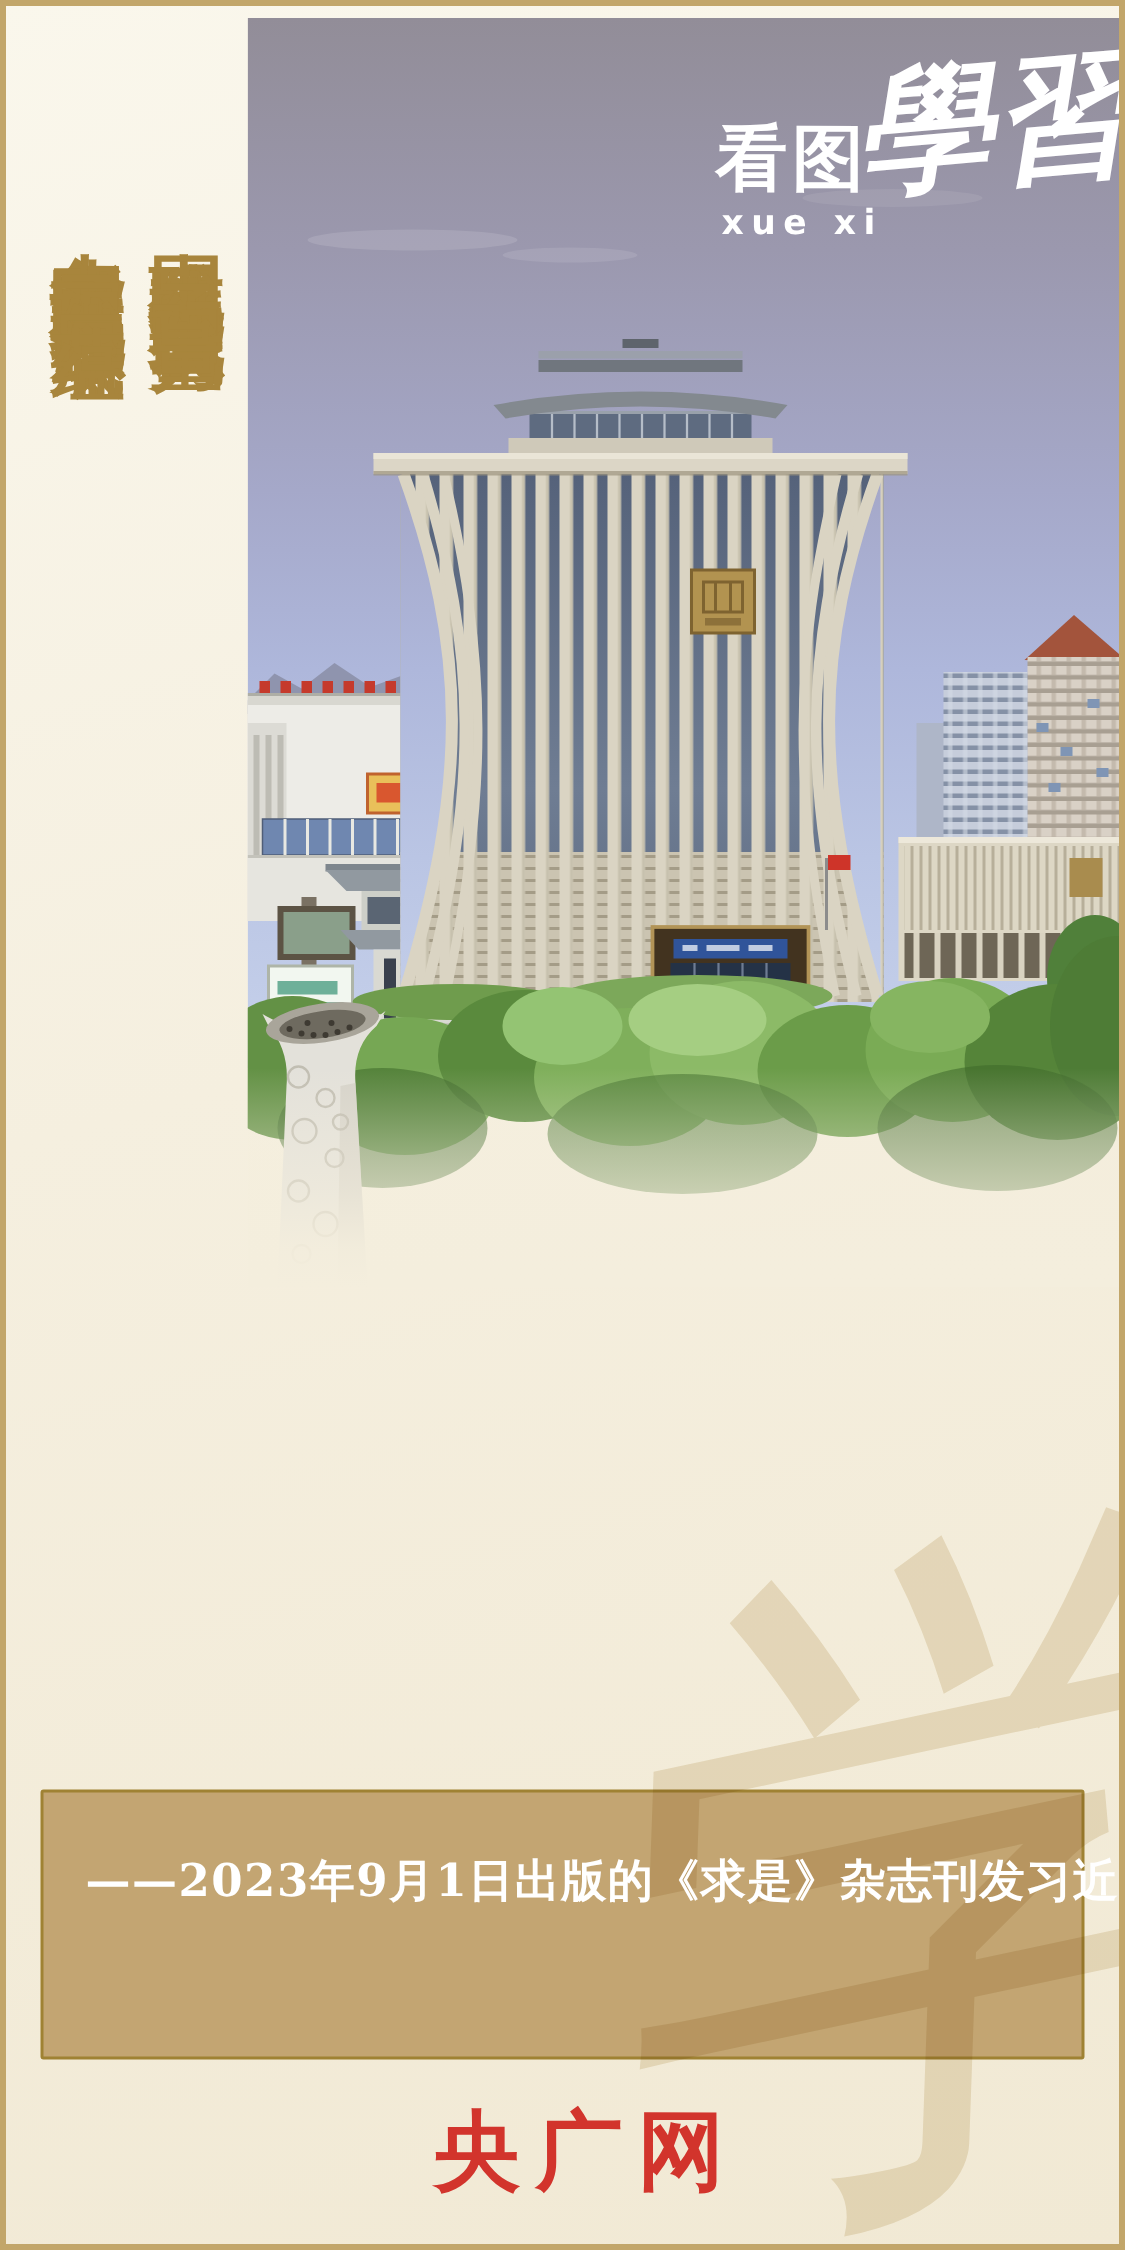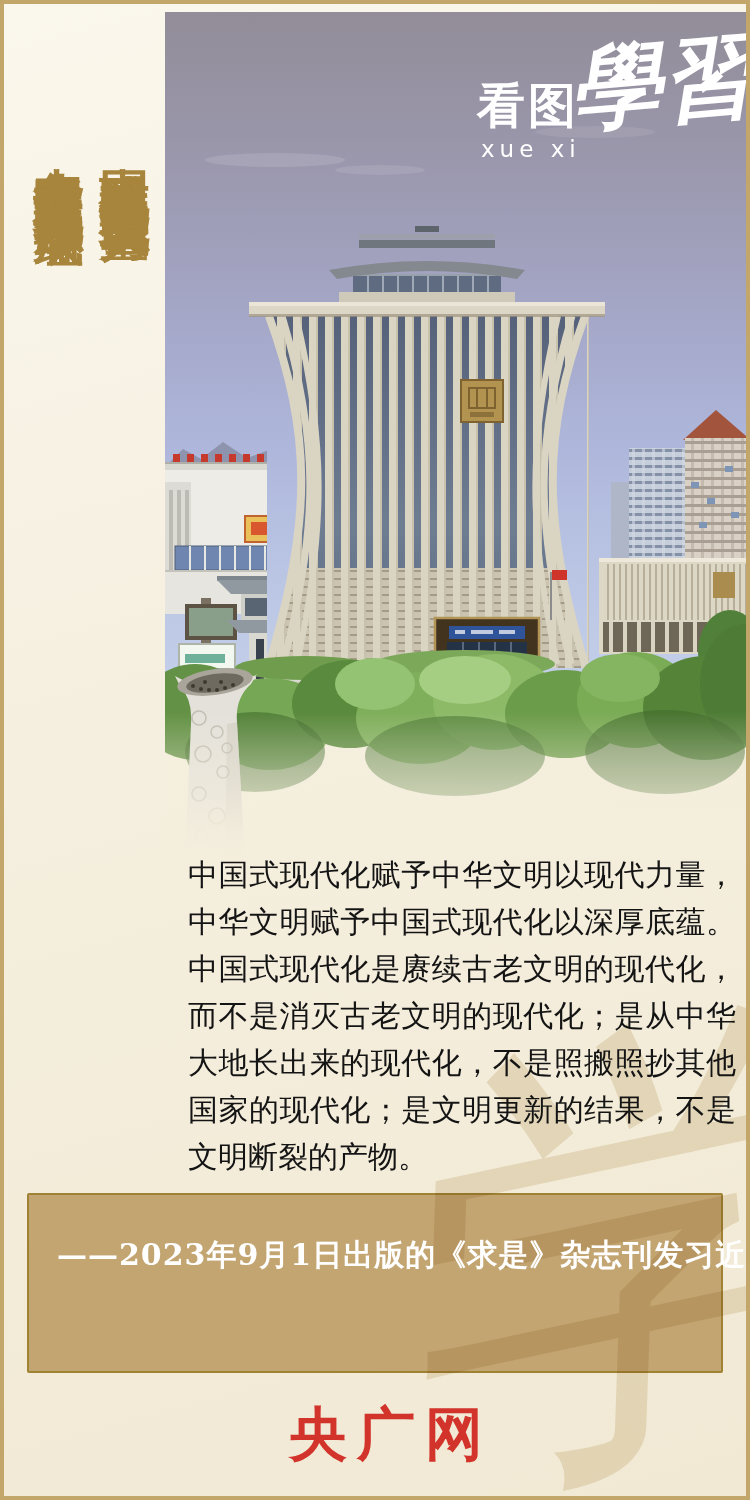--- a/index.html
+++ b/index.html
@@ -15,21 +15,21 @@
   .photo{position:absolute;left:165px;top:12px;width:581px;height:846px;overflow:hidden;}
   .photo svg{display:block;}
 
   
   .logo{position:absolute;left:300px;top:18px;width:290px;height:140px;color:#FFFFFF;}
   .logo-kantu{
     position:absolute;left:12px;top:44px;font-size:48px;font-weight:900;letter-spacing:3px;
     font-family:"DejaVu Sans","Liberation Sans",sans-serif;
   }
   .logo-pinyin{
-    position:absolute;left:16px;top:106px;font-size:23px;font-weight:normal;letter-spacing:5px;
+    position:absolute;left:16px;top:106px;font-size:23px;font-weight:bold;letter-spacing:5px;
     font-family:"DejaVu Sans","Liberation Sans",sans-serif;
   }
   .logo-script{
     position:absolute;left:104px;top:2px;font-size:92px;line-height:1.1;
     font-style:italic;font-weight:bold;transform:rotate(-5deg);
     font-family:"DejaVu Serif","Liberation Serif",serif;
   }
 
   
   .headline{
@@ -359,29 +359,20 @@
       <div class="logo-pinyin">xue xi</div>
       <div class="logo-script">學習</div>
     </div>
   </div>
 
   <div class="headline">
     <div class="h-line">中国式现代化赋予中华文明以现代力量</div>
     <div class="h-line">中华文明赋予中国式现代化以深厚底蕴</div>
   </div>
 
-  <div class="body-text">
-    <div class="bl">中国式现代化赋予中华文明以现代力量，</div>
-    <div class="bl">中华文明赋予中国式现代化以深厚底蕴。</div>
-    <div class="bl">中国式现代化是赓续古老文明的现代化，</div>
-    <div class="bl">而不是消灭古老文明的现代化；是从中华</div>
-    <div class="bl">大地长出来的现代化，不是照搬照抄其他</div>
-    <div class="bl">国家的现代化；是文明更新的结果，不是</div>
-    <div class="bl last">文明断裂的产物。</div>
-  </div>
 
   <div class="attr-bg"></div>
   <div class="watermark">学</div>
   <div class="attr-text">
     <div>——2023年9月1日出版的《求是》杂志刊发习近平</div>
   </div>
 
   <div class="footer-logo">央广网</div>
 
   <div class="frame"></div>

